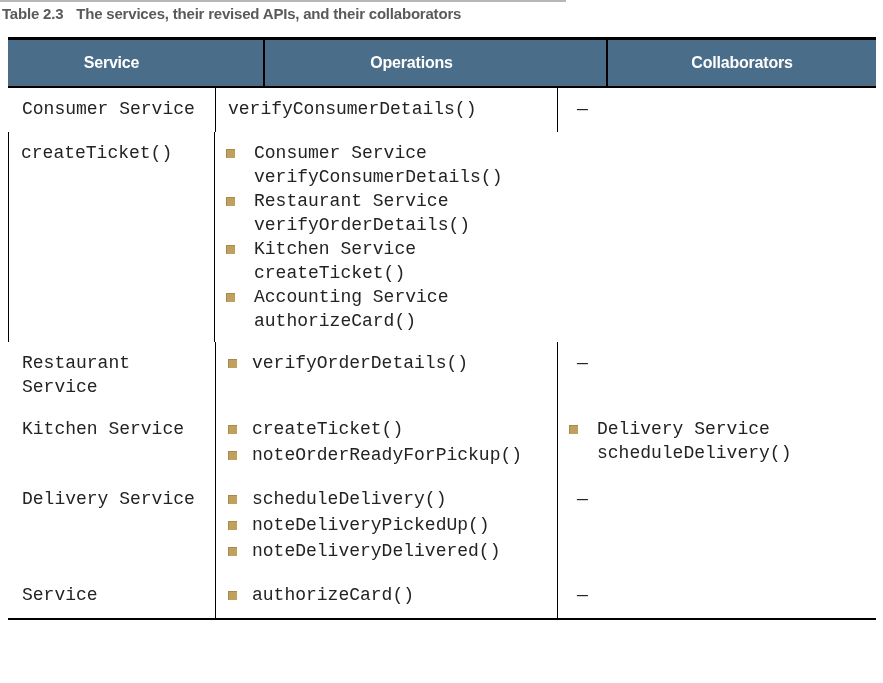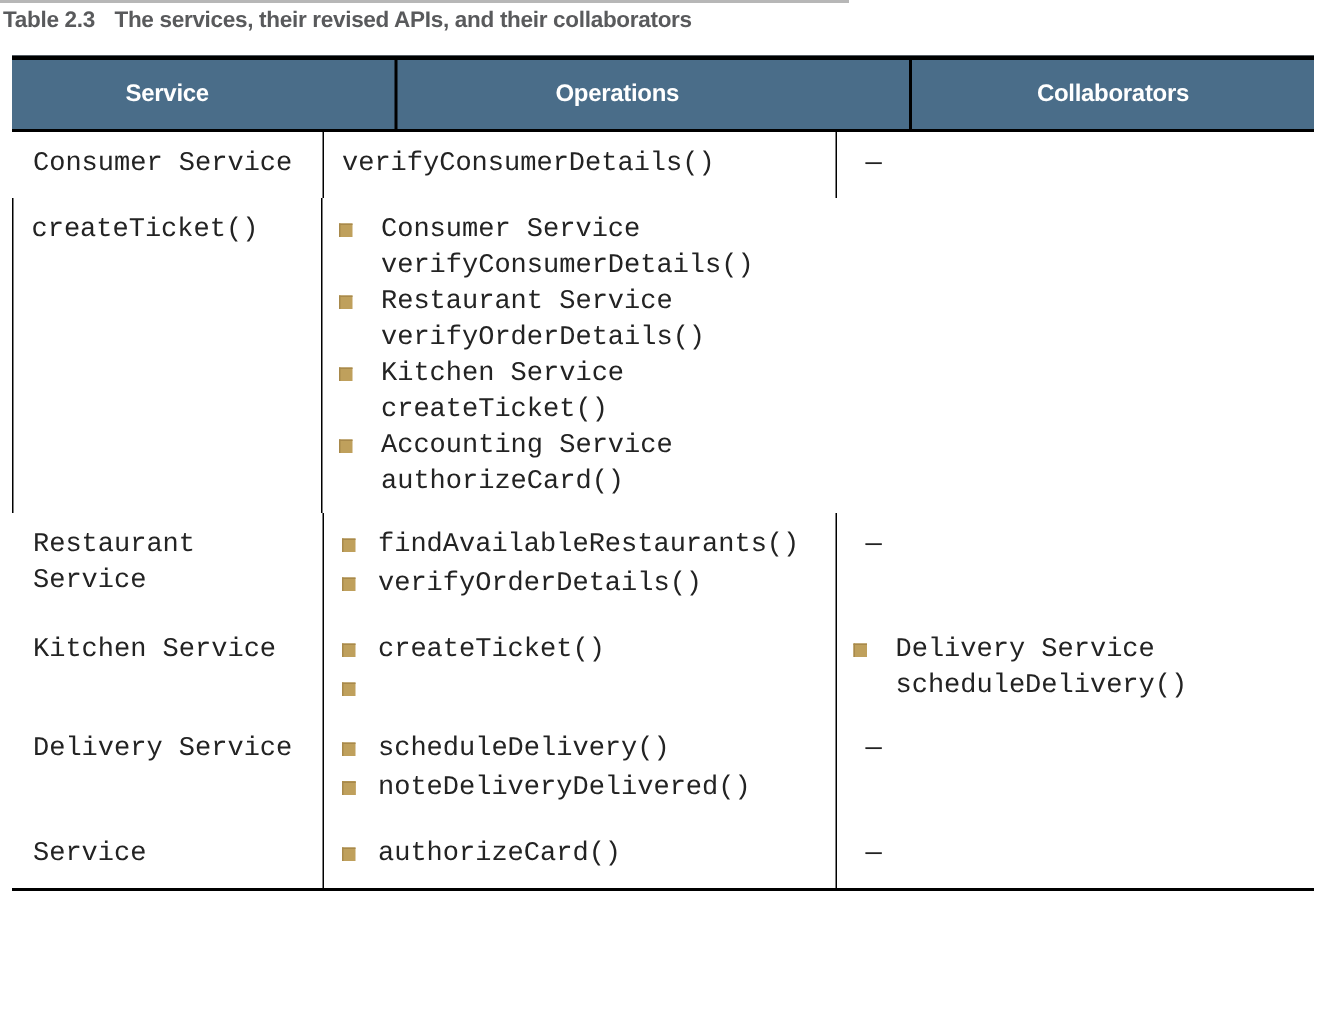--- a/index.html
+++ b/index.html
@@ -97,53 +97,53 @@
             </div>
           </div>
   </div>
 
   <div class="trow">
     <div class="cell c-service">
             <div class="svc-line">Restaurant</div>
             <div class="svc-line">Service</div>
           </div>
     <div class="cell c-ops">
-            <div class="op-item with-bullet"><span class="bullet"></span><span class="op-text">findAvailableRestaurants()</span></div>
             <div class="op-item with-bullet"><span class="bullet"></span><span class="op-text">verifyOrderDetails()</span></div>
           </div>
     <div class="cell c-collab">
             <div class="dash">—</div>
           </div>
   </div>
 
   <div class="trow">
     <div class="cell c-service">
             <div class="svc-line">Kitchen Service</div>
           </div>
     <div class="cell c-ops">
             <div class="op-item with-bullet"><span class="bullet"></span><span class="op-text">createTicket()</span></div>
             <div class="op-item with-bullet"><span class="bullet"></span></div>
+            <div class="op-item with-bullet"><span class="bullet"></span><span class="op-text">noteOrderReadyForPickup()</span></div>
           </div>
     <div class="cell c-collab">
             <div class="collab-item">
               <span class="bullet"></span>
               <div class="collab-service">Delivery Service</div>
               <div class="collab-op">scheduleDelivery()</div>
             </div>
           </div>
   </div>
 
   <div class="trow">
     <div class="cell c-service">
             <div class="svc-line">Delivery Service</div>
           </div>
     <div class="cell c-ops">
             <div class="op-item with-bullet"><span class="bullet"></span><span class="op-text">scheduleDelivery()</span></div>
             <div class="op-item with-bullet"><span class="bullet"></span></div>
-            <div class="op-item with-bullet"><span class="bullet"></span></div>
+            <div class="op-item with-bullet"><span class="bullet"></span><span class="op-text">noteDeliveryPickedUp()</span></div>
             <div class="op-item with-bullet"><span class="bullet"></span><span class="op-text">noteDeliveryDelivered()</span></div>
           </div>
     <div class="cell c-collab">
             <div class="dash">—</div>
           </div>
   </div>
 
   <div class="trow">
     <div class="cell c-service">
             <div class="svc-line">Service</div>

